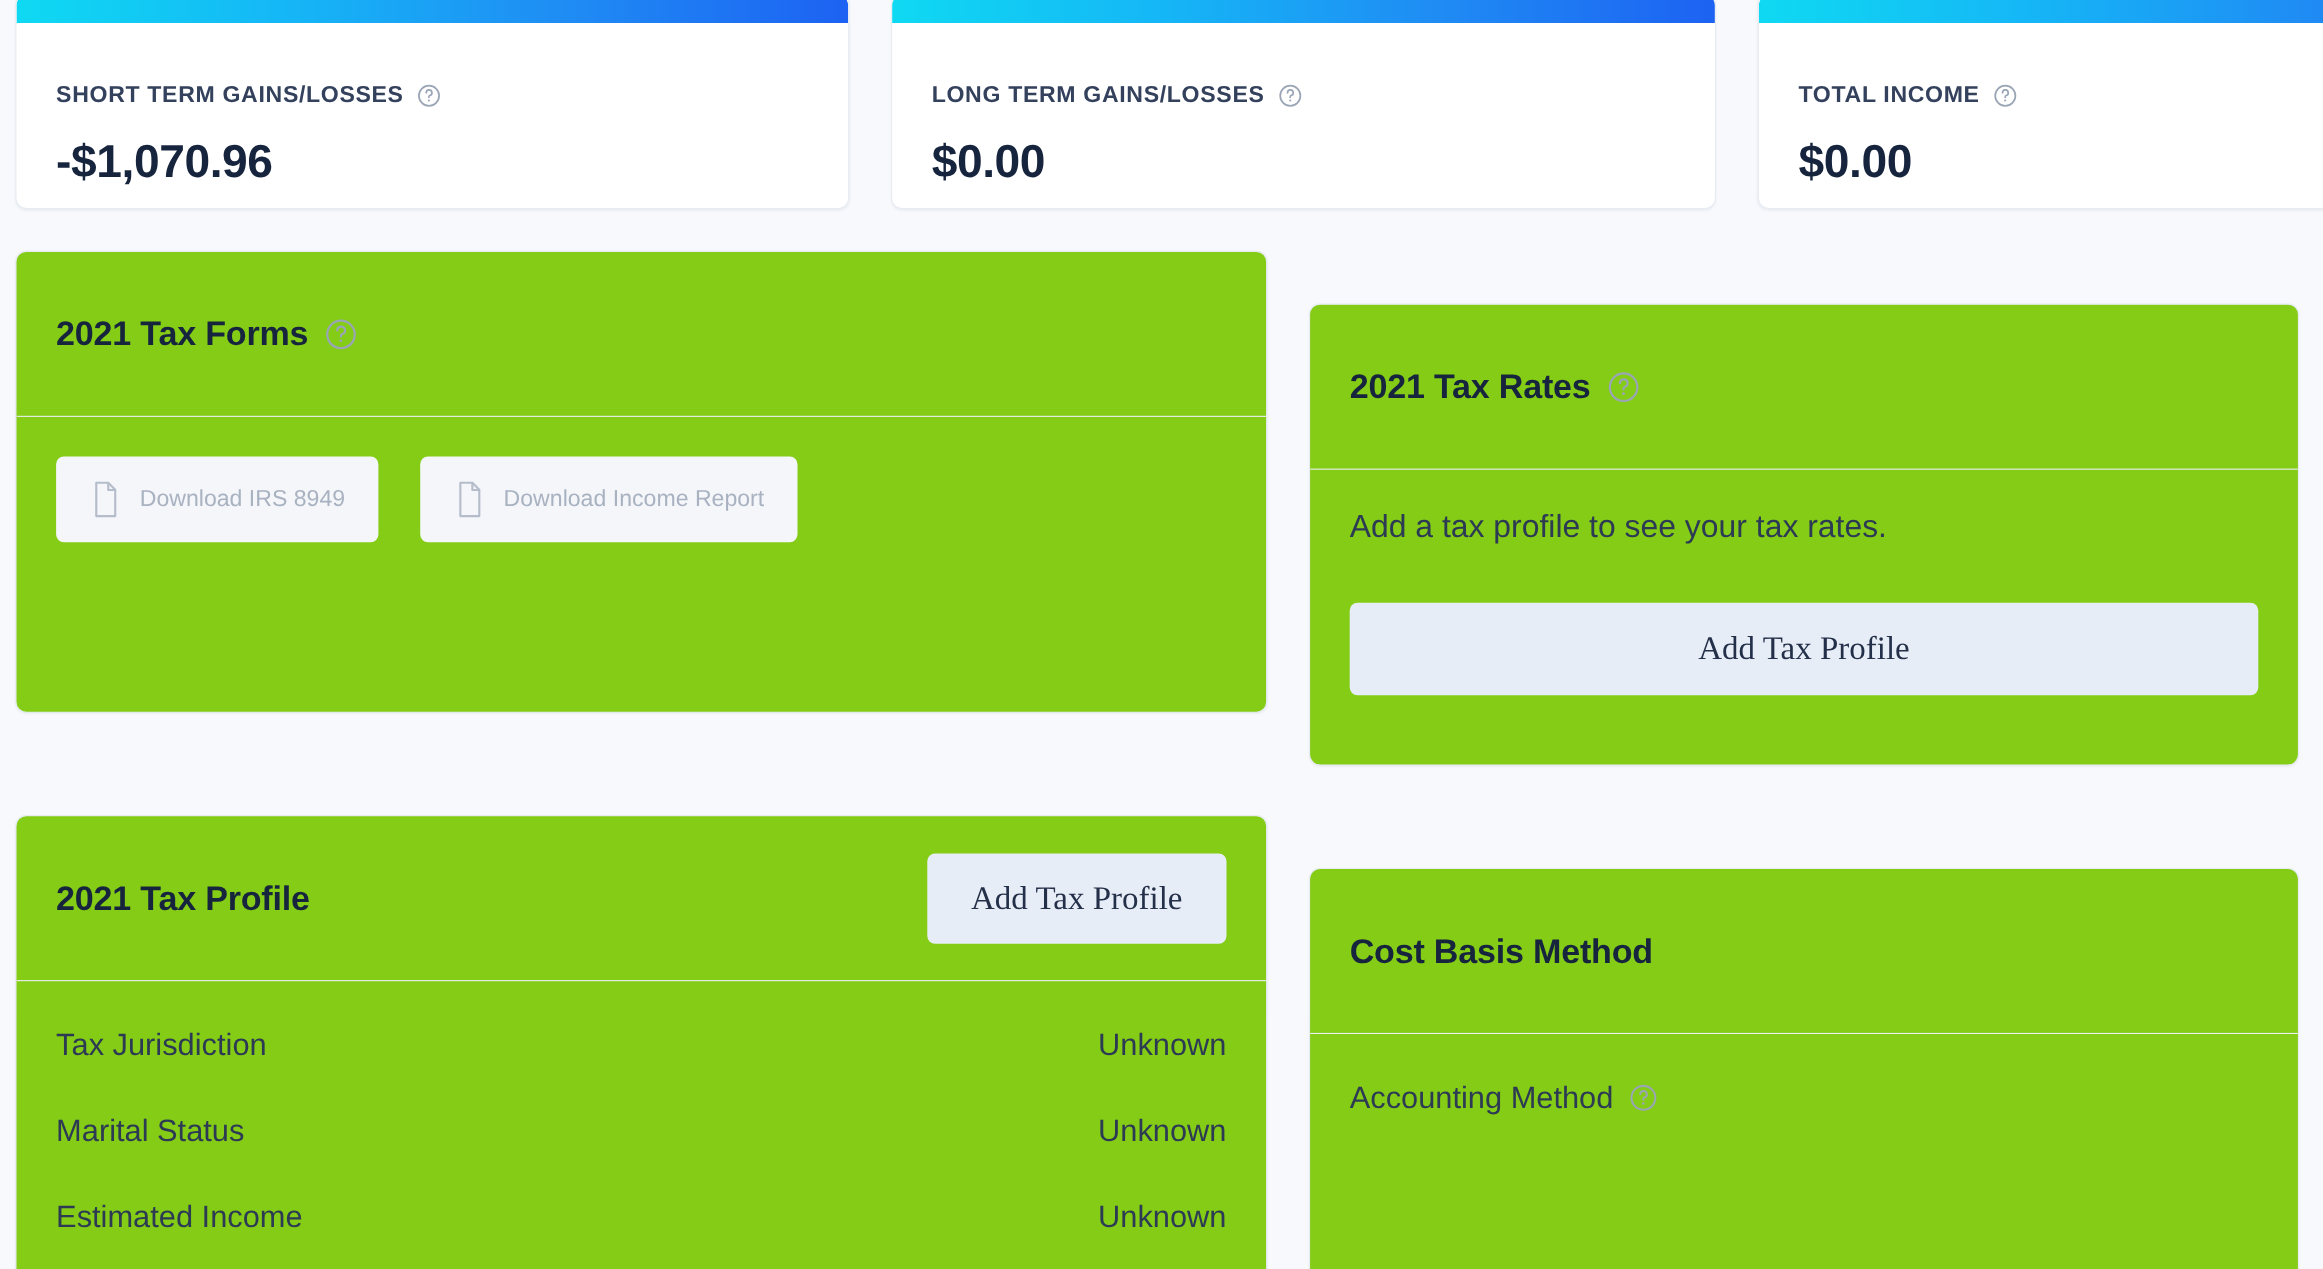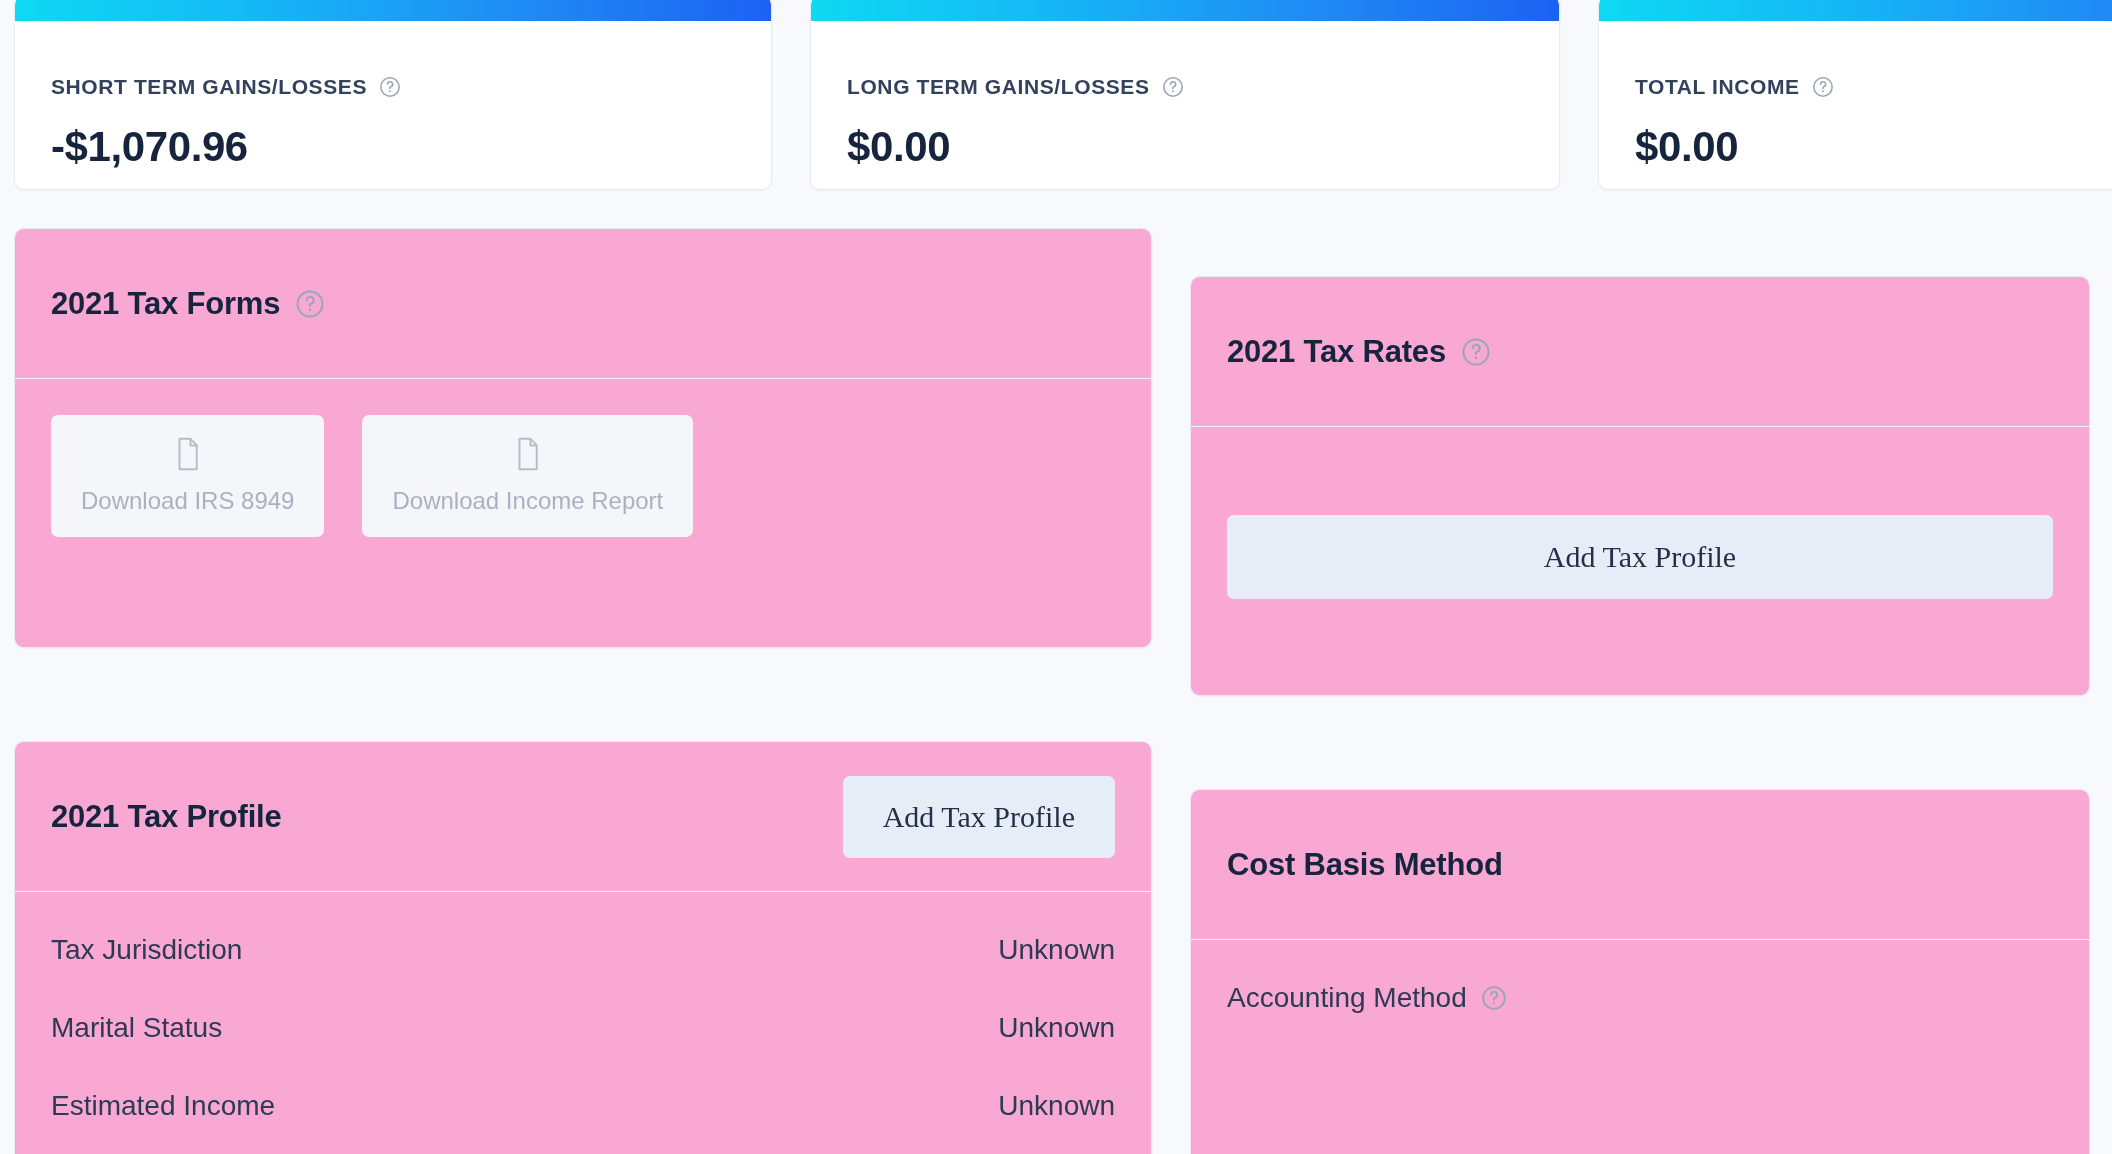--- a/index.html
+++ b/index.html
@@ -88,21 +88,21 @@
   
   .panel-row {
     display: flex;
     gap: 38px;
     align-items: flex-start;
   }
   .row-forms { margin-top: 38px; }
   .row-profile { margin-top: 45px; }
 
   .panel {
-    background: #f9a8d4;
+    background: #84cc16;
     border: 1px solid #e7ecf3;
     border-radius: 10px;
     box-shadow: 0 1px 2px rgba(25,42,70,0.05);
     overflow: hidden;
     flex: 0 0 auto;
   }
   .panel.left  { width: 1138px; }
   .panel.right { width: 900px; margin-top: 48px; }
 
   .panel-head {
@@ -139,25 +139,24 @@
   }
   .btn-download {
     display: inline-flex;
     align-items: center;
     gap: 16px;
     background: #f4f6fa;
     border: none;
     border-radius: 7px;
     padding: 22px 30px;
     color: #a9b2c1;
-    font-size: 24px;
+    font-size: 21px;
     font-family: "Liberation Sans", sans-serif;
     white-space: nowrap;
     cursor: default;
-    flex-direction: column;
   }
   .btn-download .doc-icon { display: inline-flex; }
 
   
   .btn-primary-soft {
     background: #e7edf6;
     border: none;
     border-radius: 7px;
     color: #24304a;
     font-size: 30px;
@@ -305,20 +304,21 @@
           <span class="help-icon">
             <svg width="30" height="30" viewBox="0 0 24 24" fill="none">
               <circle cx="12" cy="12" r="10" stroke="#9aa5b6" stroke-width="1.6"></circle>
               <path d="M9.3 9.1a2.8 2.8 0 1 1 3.5 2.7c-.6.2-.9.7-.9 1.3v.5" stroke="#9aa5b6" stroke-width="1.6" stroke-linecap="round" fill="none"></path>
               <circle cx="11.9" cy="16.7" r="1.05" fill="#9aa5b6"></circle>
             </svg>
           </span>
         </div>
       </div>
       <div class="panel-body body-rates">
+        <div class="rates-msg">Add a tax profile to see your tax rates.</div>
         <button class="btn-primary-soft btn-rates-add">Add Tax Profile</button>
       </div>
     </div>
 
   </div>
 
   <div class="panel-row row-profile">
 
     <div class="panel left">
       <div class="panel-head">

